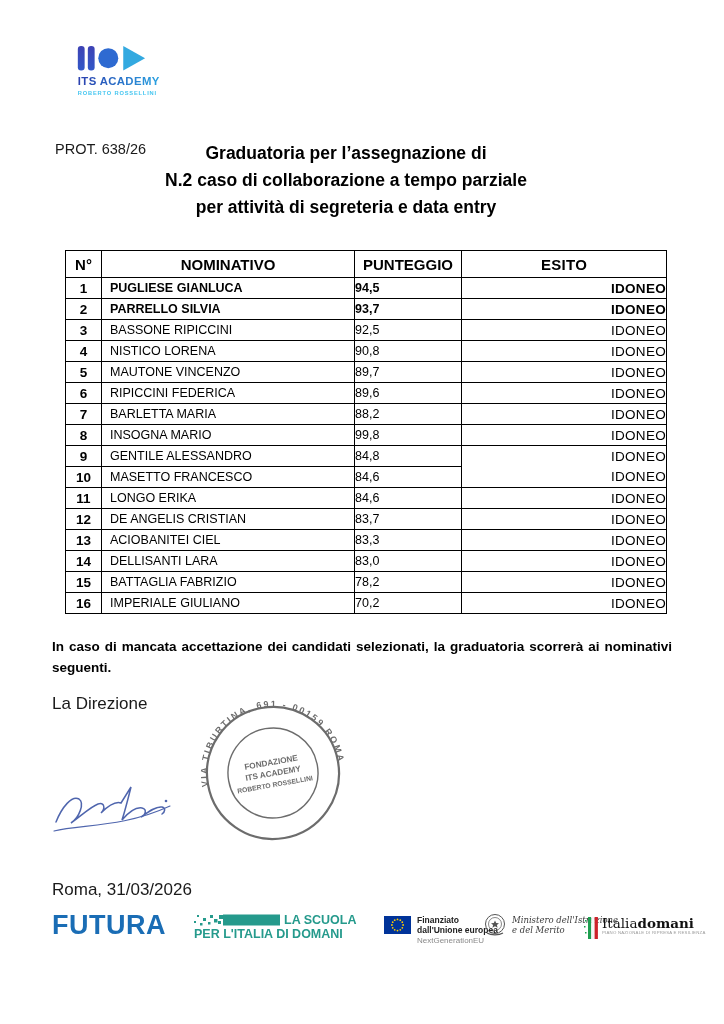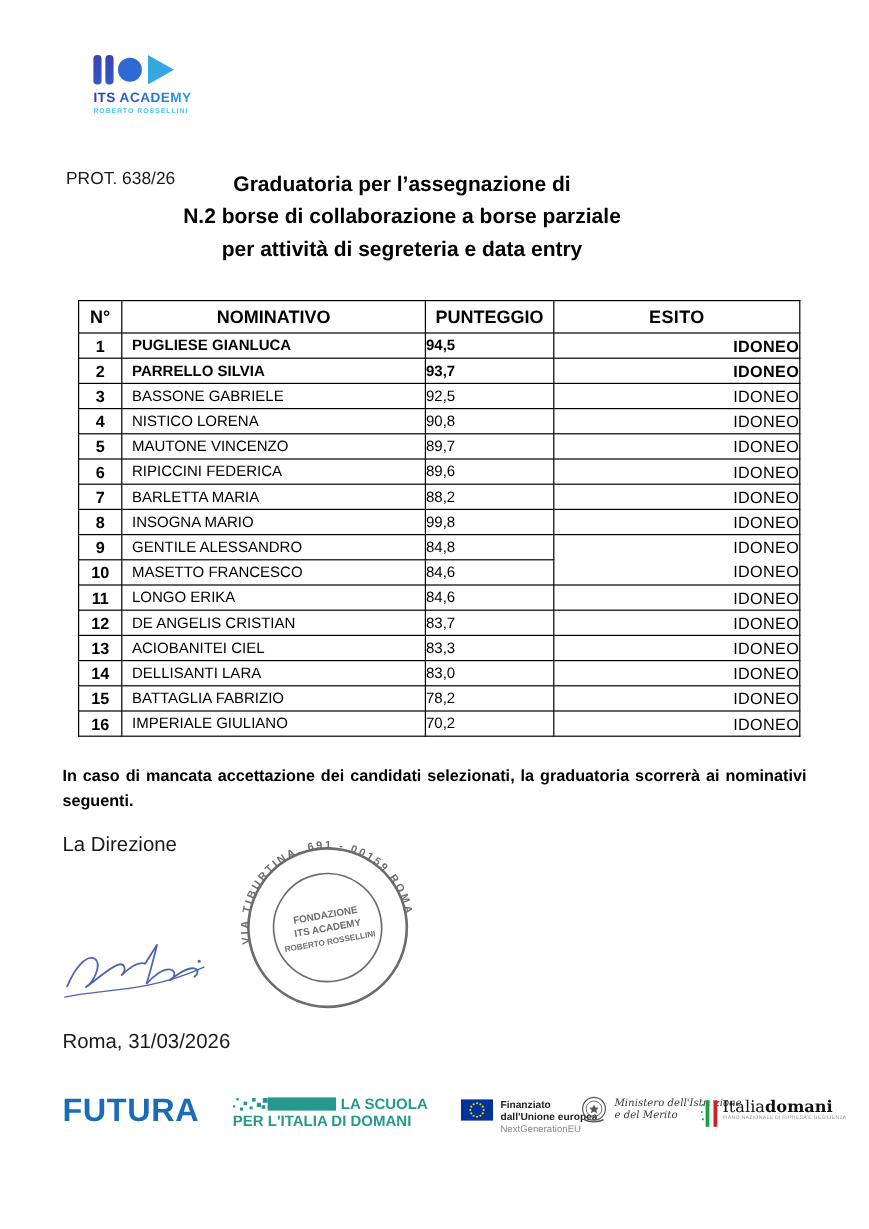--- a/index.html
+++ b/index.html
@@ -5,39 +5,39 @@
   html,body{margin:0;padding:0;background:#fff;}
   #page{position:relative;width:724px;height:1024px;background:#fff;overflow:hidden;
         font-family:"Liberation Sans",sans-serif;color:#111;}
 
   
   #logo{position:absolute;left:76px;top:40px;}
   #prot{position:absolute;left:55px;top:118px;font-size:14.5px;color:#1a1a1a;margin-top:23px;}
 
   
   #title{position:absolute;left:0;top:140px;width:670px;text-align:center;
-         font-size:17.5px;font-weight:bold;line-height:27px;color:#000;}
+         font-size:17.5px;font-weight:bold;line-height:27px;color:#000;padding-left:11px;}
 
   
   #ranking{position:absolute;left:65px;top:250px;width:597px;border-collapse:collapse;
            table-layout:fixed;color:#000;}
   #ranking th{border:1px solid #000;font-size:15px;font-weight:bold;height:26px;padding:0;text-align:center;}
   #ranking td{border:1px solid #000;height:20px;padding:0;}
   .col-rank{width:35px;text-align:center;font-weight:bold;font-size:13.5px;}
   .col-name{width:252px;text-align:left;padding-left:8px !important;font-size:12.5px;}
   .col-score{width:106px;text-align:left;font-size:12.5px;}
   .col-result{width:204px;text-align:right;font-size:13.5px;letter-spacing:.3px;}
   tr.selected-row .col-name,tr.selected-row .col-score,tr.selected-row .col-result{font-weight:bold;}
   #ranking tbody tr:nth-child(10) .col-result{border-top-style:hidden;}
 
   
   #note{position:absolute;left:52px;top:636px;width:620px;font-size:13.5px;font-weight:bold;
         line-height:21px;text-align:justify;color:#000;}
   #direzione{position:absolute;left:52px;top:694px;font-size:17px;color:#1a1a1a;}
-  #placedate{position:absolute;left:52px;top:858px;font-size:17px;color:#1a1a1a;}
+  #placedate{position:absolute;left:52px;top:880px;font-size:17px;color:#1a1a1a;}
 
   
   #stamp{position:absolute;left:188px;top:693px;opacity:.82;}
   #signature{position:absolute;left:50px;top:780px;opacity:.9;}
 
   
   #futura{position:absolute;left:52px;top:910px;font-size:27px;font-weight:800;
           color:#1a6db5;letter-spacing:.5px;}
   #scuola{position:absolute;left:194px;top:913px;width:170px;color:#259a8c;font-weight:bold;}
   #scuola .line1{display:flex;align-items:center;gap:4px;}
@@ -79,21 +79,21 @@
       <path d="M52,3 L52,30 L76,16.5 Z" fill="#33a9e0"></path>
       <text x="2" y="46" font-family="Liberation Sans, sans-serif" font-size="12.5" font-weight="bold" fill="url(#lgText)" letter-spacing="0.4">ITS ACADEMY</text>
       <text x="2" y="56.5" font-family="Liberation Sans, sans-serif" font-size="6.3" font-weight="bold" fill="#45c6f0" letter-spacing="0.9">ROBERTO ROSSELLINI</text>
     </svg>
   </div>
 
   <div id="prot">PROT. 638/26</div>
 
   <div id="title">
     <div>Graduatoria per l’assegnazione di</div>
-    <div>N.2 borse di collaborazione a borse parziale</div>
+    <div>N.2 caso di collaborazione a tempo parziale</div>
     <div>per attività di segreteria e data entry</div>
   </div>
 
   <table id="ranking">
     <thead>
       <tr>
         <th class="col-rank">N°</th>
         <th class="col-name" style="text-align:center;padding-left:0 !important;">NOMINATIVO</th>
         <th class="col-score">PUNTEGGIO</th>
         <th class="col-result">ESITO</th>
@@ -107,21 +107,21 @@
           <td class="col-result">IDONEO</td>
         </tr>
         <tr class="selected-row">
           <td class="col-rank">2</td>
           <td class="col-name">PARRELLO SILVIA</td>
           <td class="col-score">93,7</td>
           <td class="col-result">IDONEO</td>
         </tr>
         <tr>
           <td class="col-rank">3</td>
-          <td class="col-name">BASSONE GABRIELE</td>
+          <td class="col-name">BASSONE RIPICCINI</td>
           <td class="col-score">92,5</td>
           <td class="col-result">IDONEO</td>
         </tr>
         <tr>
           <td class="col-rank">4</td>
           <td class="col-name">NISTICO LORENA</td>
           <td class="col-score">90,8</td>
           <td class="col-result">IDONEO</td>
         </tr>
         <tr>

